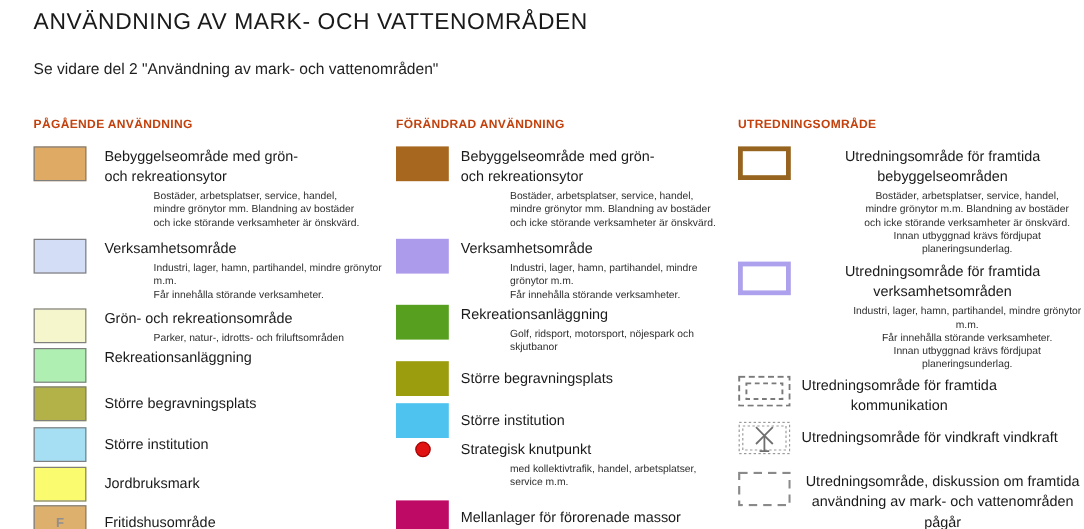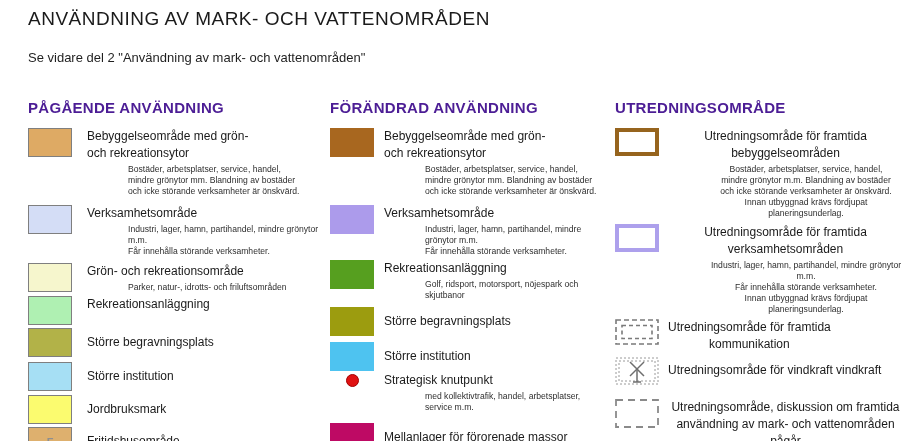--- a/index.html
+++ b/index.html
@@ -14,21 +14,21 @@
     white-space:nowrap;
   }
   .subtitle {
     position:absolute; left:28px; top:50px;
     font-size:13px; color:#1f1f1f;
   }
   .col { position:absolute; top:99px; }
   .col1 { left:28px;  width:292px; }
   .col2 { left:330px; width:278px; }
   .col3 { left:615px; width:288px; }
-  .col-header { font-size:15px; font-weight:bold; letter-spacing:.3px; margin-bottom:12px; color:#4c1d95; }
+  .col-header { font-size:10px; font-weight:bold; letter-spacing:.3px; margin-bottom:12px; color:#c2410c; }
   .it { display:flex; align-items:flex-start; }
   .col1 .it { gap:15px; }
   .col2 .it { gap:10px; }
   .col3 .it { gap:9px;text-align:center; }
   .sw { flex:0 0 44px; width:44px; height:29px; }
   .fill-b { border:1px solid #7f7f7f; }           
   .letter-sw { display:flex; align-items:center; justify-content:center;
                font-size:11px; font-weight:bold; color:#8f8f8f; }
   .outline { height:28px; background:#ffffff; border:4px solid #000; }
   .tx { padding-top:0; }

